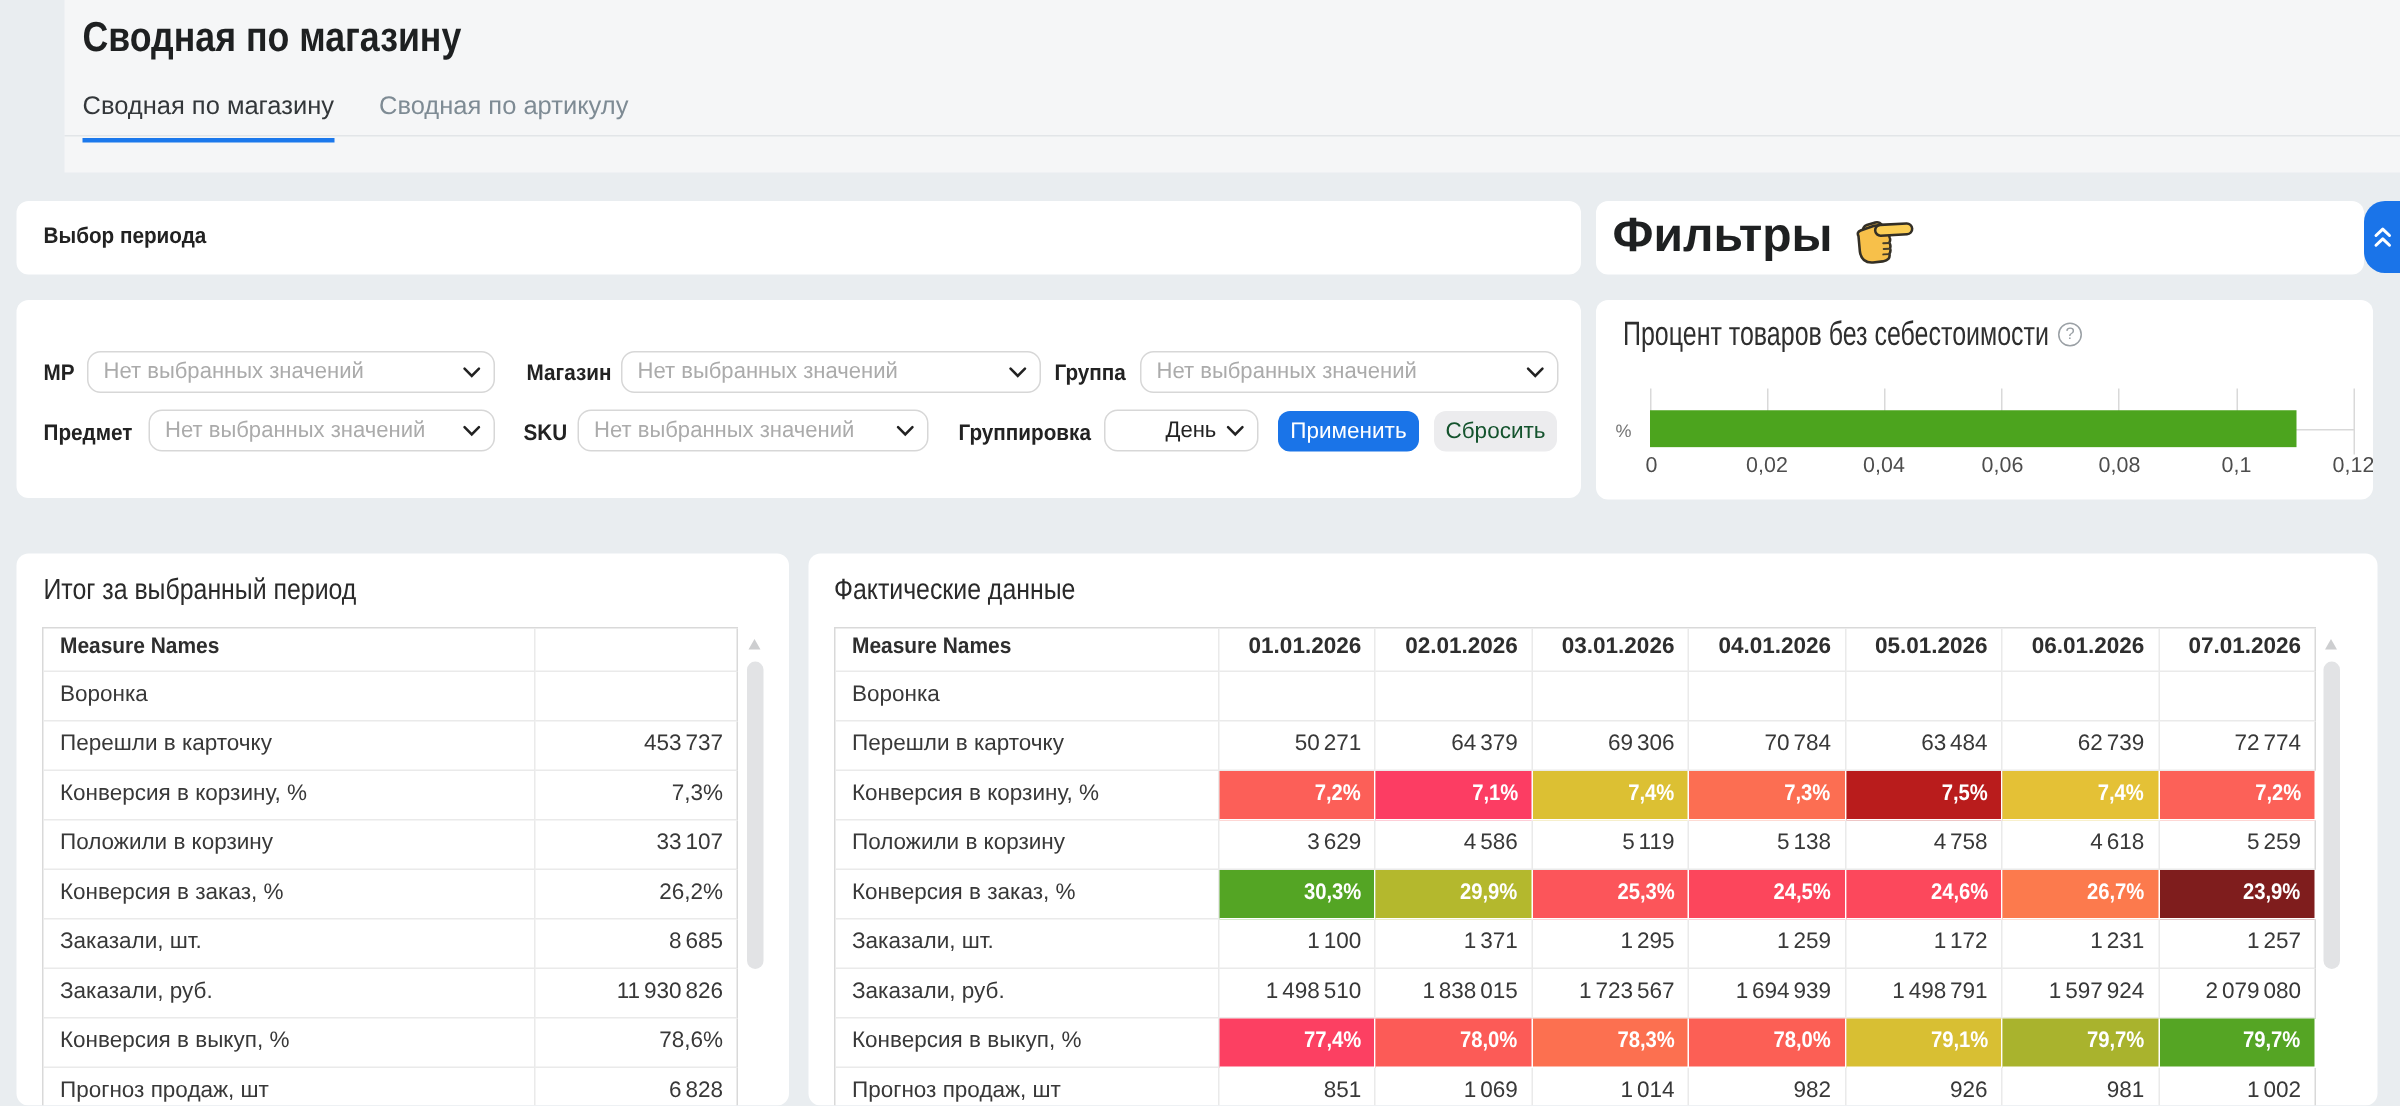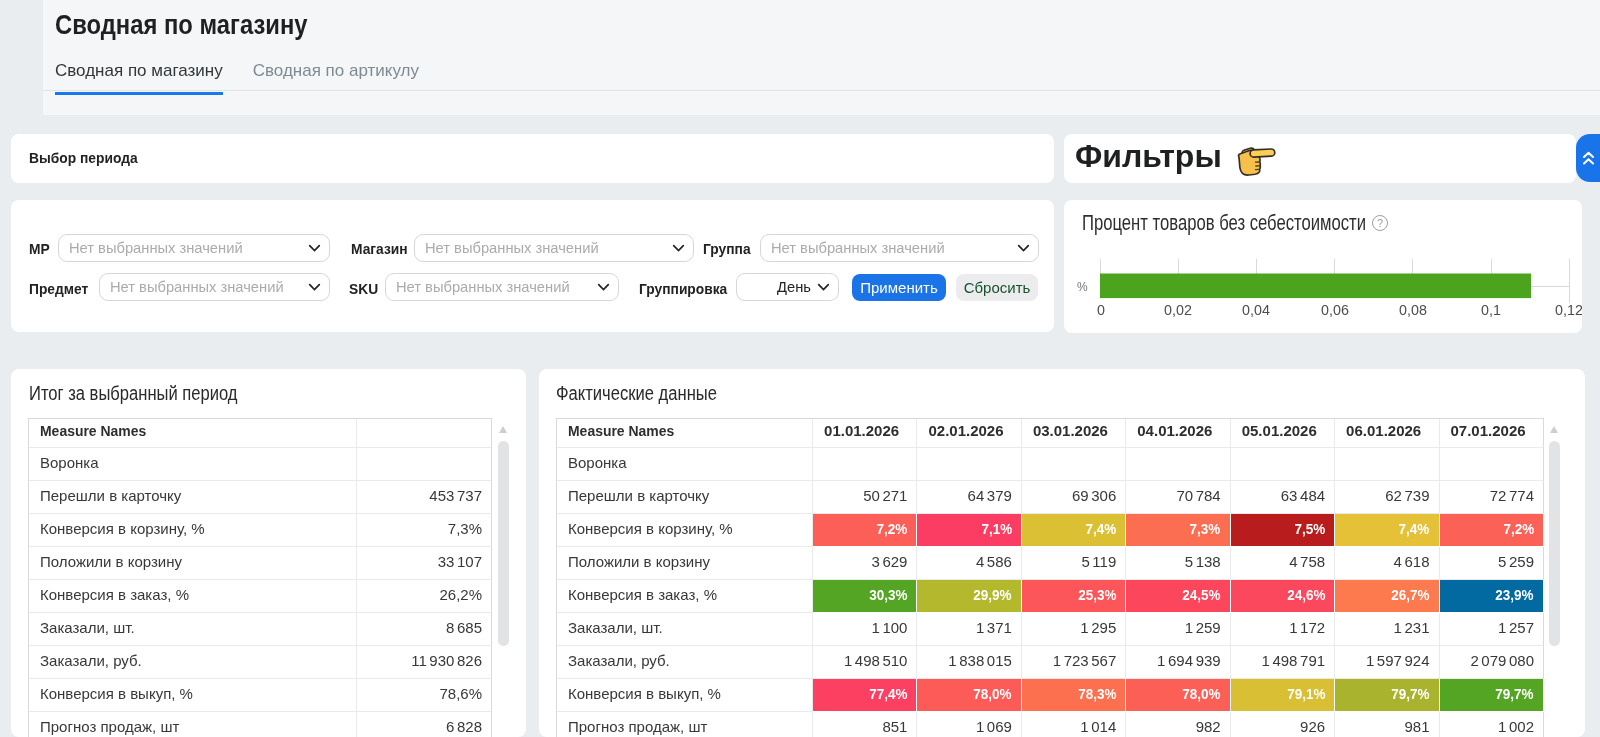--- a/index.html
+++ b/index.html
@@ -43,21 +43,21 @@
 
 .tcard-l { left:11px; top:369px; width:515px; height:368px; overflow:hidden; }
 .tcard-r { left:539px; top:369px; width:1046px; height:368px; overflow:hidden; }
 .ttitle { position:absolute; top:13px; font-size:19.5px; color:#2a2a2a; transform:scaleX(0.85); transform-origin:0 50%; white-space:nowrap; }
 table.t { position:absolute; border-collapse:separate; border-spacing:0; table-layout:fixed; font-size:15px; color:#383838; }
 table.t td { border-right:1px solid #eaeaea; border-bottom:1px solid #eaeaea; padding:0 9px 4px 11px; white-space:nowrap; overflow:hidden; }
 table.t { border-top:1px solid #d9d9d9; border-left:1px solid #d9d9d9; }
 table.t td:last-child { border-right:1px solid #d9d9d9; }
 table.t tr.h td { font-weight:bold; color:#2e2e2e; padding-bottom:6px; }
 td.v { text-align:right; }
-td.d { text-align:left; font-weight:bold; color:#2e2e2e; }
+td.d { text-align:right; font-weight:bold; color:#2e2e2e; }
 td.c { color:#fff; font-weight:bold; text-align:right; border-right-color:#fff !important; border-bottom-color:#fff !important; }
 table.t td span { display:inline-block; }
 tr.h td span { transform:scaleX(0.93); transform-origin:0 50%; }
 td.c span { transform:scaleX(0.9); transform-origin:100% 50%; }
 td.d span { transform:none !important; }
 .pinput span.txt { display:inline-block; font-size:17px; transform:scaleX(0.85); transform-origin:0 50%; }
 .sel span.txt { display:inline-block; transform:scaleX(0.98); transform-origin:0 50%; }
 
 
 .sbar { position:absolute; width:13px; }
@@ -293,21 +293,21 @@
           <td class="v"><span>5<i class="g"></i>259</span></td>
         </tr>
     <tr style="height:33px">
           <td><span>Конверсия в заказ, %</span></td>
           <td class="c" style="background:#54a524"><span>30,3%</span></td>
           <td class="c" style="background:#b4b82d"><span>29,9%</span></td>
           <td class="c" style="background:#fc555a"><span>25,3%</span></td>
           <td class="c" style="background:#fc465c"><span>24,5%</span></td>
           <td class="c" style="background:#fc485c"><span>24,6%</span></td>
           <td class="c" style="background:#fc7a4d"><span>26,7%</span></td>
-          <td class="c" style="background:#0369a1"><span>23,9%</span></td>
+          <td class="c" style="background:#7f1d1d"><span>23,9%</span></td>
         </tr>
     <tr style="height:33px">
           <td><span>Заказали, шт.</span></td>
           <td class="v"><span>1<i class="g"></i>100</span></td>
           <td class="v"><span>1<i class="g"></i>371</span></td>
           <td class="v"><span>1<i class="g"></i>295</span></td>
           <td class="v"><span>1<i class="g"></i>259</span></td>
           <td class="v"><span>1<i class="g"></i>172</span></td>
           <td class="v"><span>1<i class="g"></i>231</span></td>
           <td class="v"><span>1<i class="g"></i>257</span></td>

